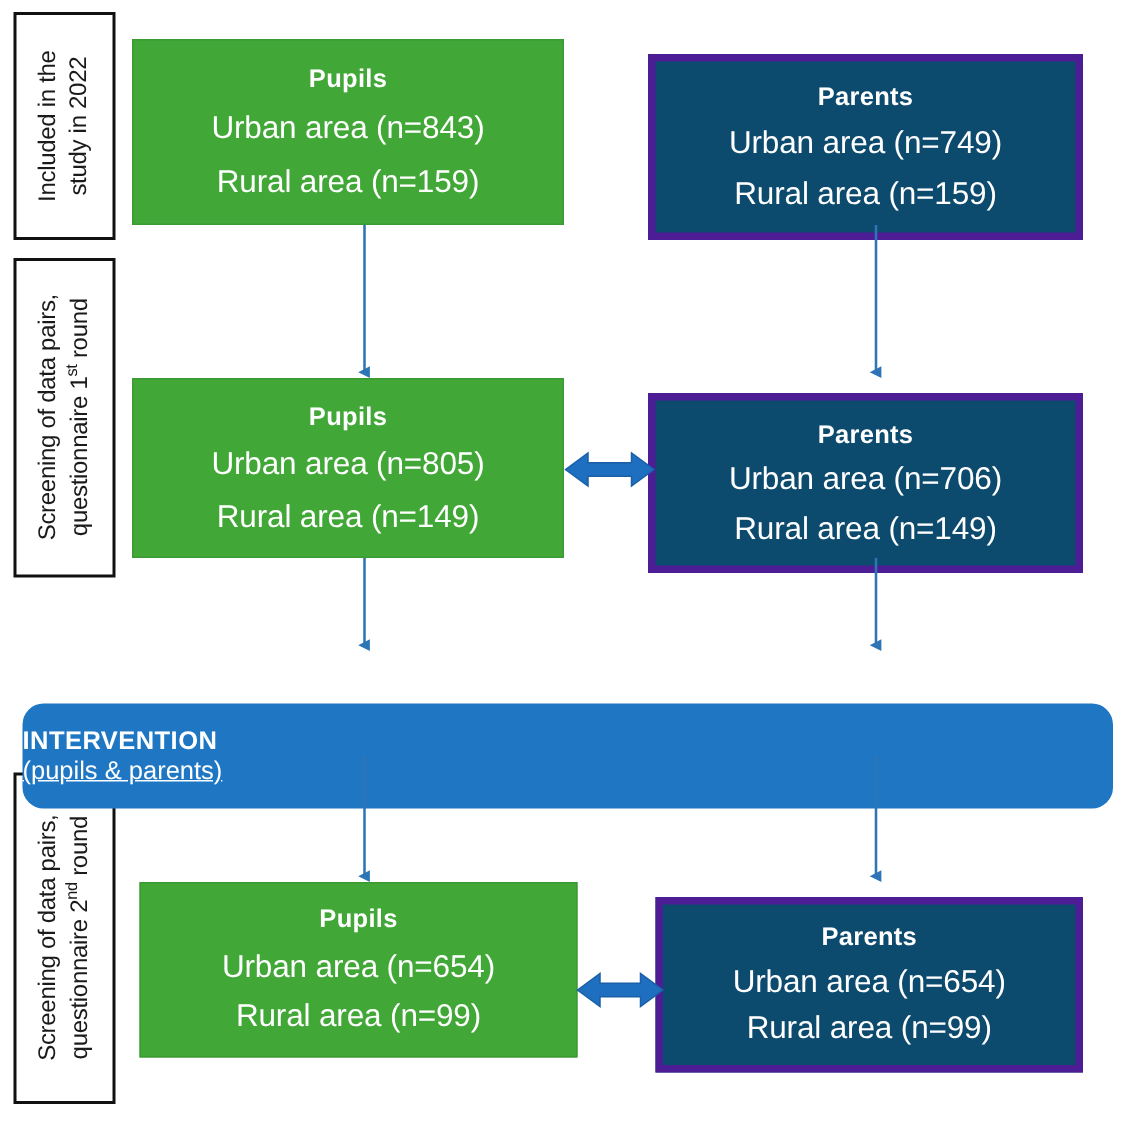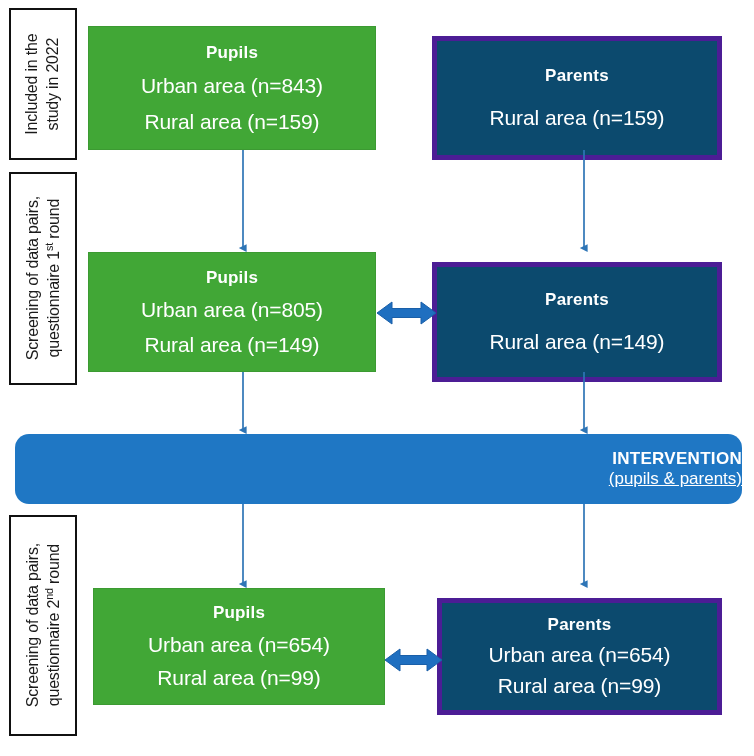--- a/index.html
+++ b/index.html
@@ -80,23 +80,24 @@
 
   
   .intervention {
     position: absolute;
     box-sizing: border-box;
     background: #1f77c4;
     border-radius: 14px;
     color: #ffffff;
     display: flex;
     flex-direction: column;
-    align-items: flex-end;
+    align-items: flex-start;
     justify-content: center;
     gap: 0;
+    margin-top: 35px;
   }
   .intervention .title {
     font-size: 17px;
     font-weight: bold;
     letter-spacing: 0.3px;
   }
   .intervention .sub {
     font-size: 17px;
     font-weight: normal;
     text-decoration: underline;
@@ -138,31 +139,33 @@
   </div>
 
   <div class="node green" style="left:88px; top:26px; width:288px; height:124px;">
     <div class="title">Pupils</div>
     <div class="line">Urban area (n=843)</div>
     <div class="line">Rural area (n=159)</div>
   </div>
 
   <div class="node orange" style="left:432px; top:26px; width:290px; height:124px;">
     <div class="title">Parents</div>
+    <div class="line">Urban area (n=749)</div>
     <div class="line">Rural area (n=159)</div>
   </div>
 
   <div class="node green" style="left:88px; top:252px; width:288px; height:120px;">
     <div class="title">Pupils</div>
     <div class="line">Urban area (n=805)</div>
     <div class="line">Rural area (n=149)</div>
   </div>
 
   <div class="node orange" style="left:432px; top:252px; width:290px; height:120px;">
     <div class="title">Parents</div>
+    <div class="line">Urban area (n=706)</div>
     <div class="line">Rural area (n=149)</div>
   </div>
 
   <div class="intervention" style="left:15px; top:434px; width:727px; height:70px;">
     <div class="title">INTERVENTION</div>
     <div class="sub">(pupils &amp; parents)</div>
   </div>
 
   <div class="node green" style="left:93px; top:588px; width:292px; height:117px;">
     <div class="title">Pupils</div>

